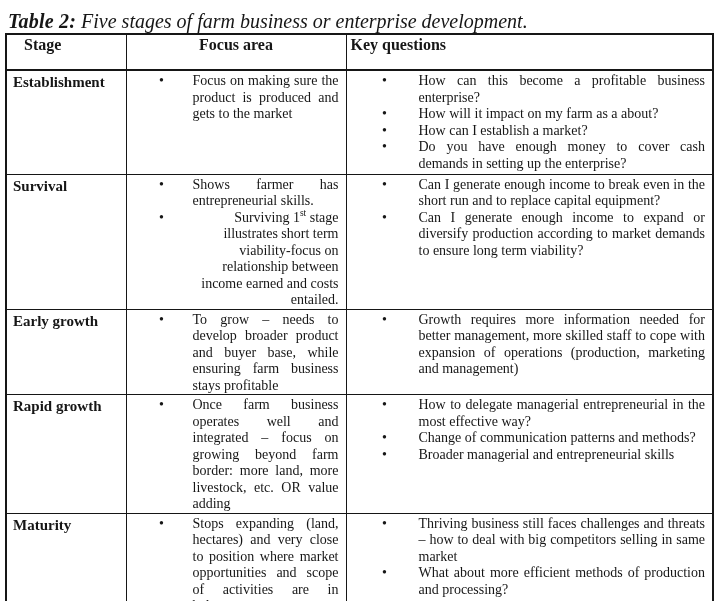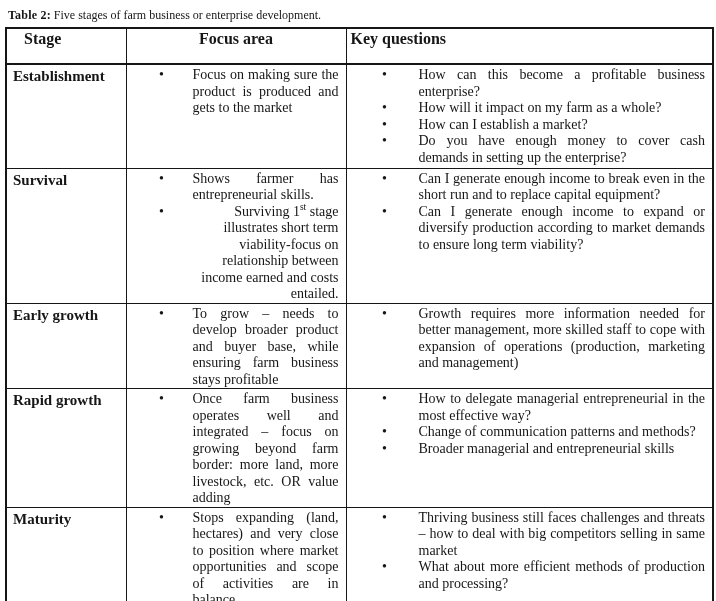--- a/index.html
+++ b/index.html
@@ -5,24 +5,25 @@
   html, body { margin: 0; padding: 0; }
   body {
     width: 716px;
     height: 601px;
     background: #ffffff;
     color: #161616;
     font-family: "Liberation Serif", serif;
     overflow: hidden;
   }
   .caption {
-    font-size: 12px;
-    margin: 6px 0 2px 8px;
+    font-size: 20px;
+    margin: 12px 0 2px 8px;
     line-height: 19px;
     white-space: nowrap;
+    font-style: italic;
   }
   .caption b { letter-spacing: 0.2px; }
   table.stages {
     border-collapse: collapse;
     table-layout: fixed;
     width: 707px;
     margin-left: 5px;
     border: 2px solid #161616;
   }
   col.c1 { width: 120px; }
@@ -106,21 +107,21 @@
               <div class="bt">Focus on making sure the product is produced and gets to the market</div>
             </div>
         </td>
         <td class="cell q">
           <div class="li">
               <span class="bm">•</span>
               <div class="bt">How can this become a profitable business enterprise?</div>
             </div>
           <div class="li">
               <span class="bm">•</span>
-              <div class="bt">How will it impact on my farm as a whole?</div>
+              <div class="bt">How will it impact on my farm as a about?</div>
             </div>
           <div class="li">
               <span class="bm">•</span>
               <div class="bt">How can I establish a market?</div>
             </div>
           <div class="li">
               <span class="bm">•</span>
               <div class="bt">Do you have enough money to cover cash demands in setting up the enterprise?</div>
             </div>
         </td>

